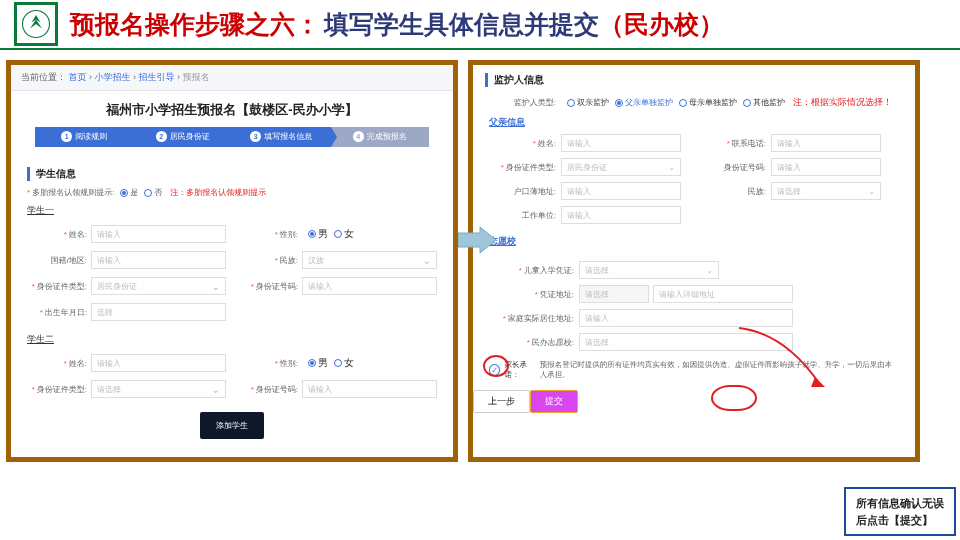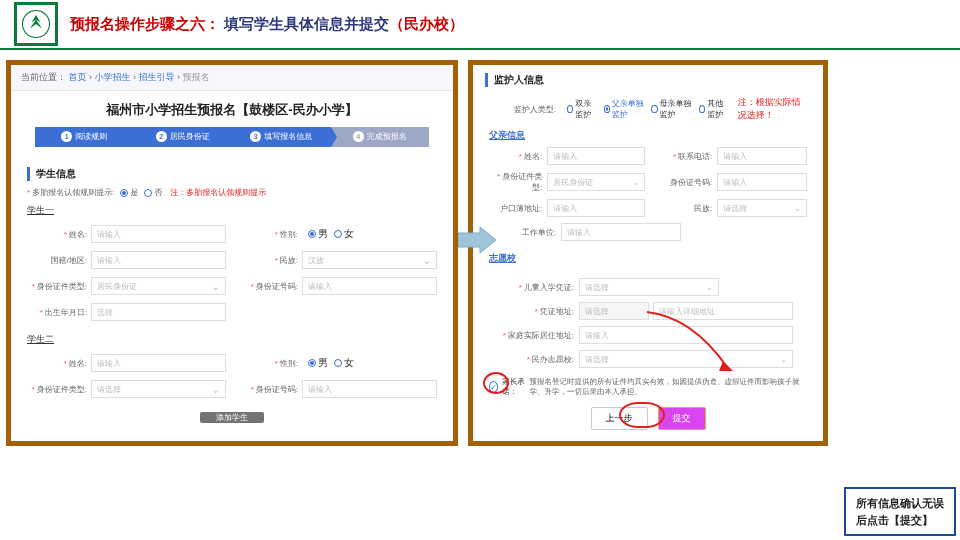--- a/index.html
+++ b/index.html
@@ -1,27 +1,27 @@
 <!DOCTYPE html>
 <html><head>
 <meta charset="utf-8">
 <style>
 *{box-sizing:border-box;margin:0;padding:0}
 body{font-family:"Microsoft YaHei",Arial,sans-serif;font-size:10px;color:#333;background:#fff;width:960px;height:540px;overflow:hidden;position:relative}
 .hdr{display:flex;align-items:center;height:50px;padding:0 14px;border-bottom:2px solid #0a7a3a}
 .logo{width:44px;height:44px;border:3px solid #0a7a3a;display:flex;align-items:center;justify-content:center;margin-right:12px}
 .logo svg{width:30px;height:30px}
-.htxt{font-size:15px;font-weight:700}
+.htxt{font-size:25px;font-weight:700}
 .htxt .b1{color:#c00}
 .htxt .b2{color:#2d3a7a;margin-left:4px}
 .htxt .b3{color:#c00}
 .row2{display:flex;gap:10px;padding:10px 6px 0 6px}
 .pnl{background:#fff;border:5px solid #a16207}
 .left{width:452px}
-.right{width:360px;position:relative}
+.right{width:452px;position:relative}
 .arrow{position:absolute;left:458px;top:225px;z-index:5}
 .crumb{background:#f5f7fa;font-size:9px;color:#666;padding:6px 10px;border-bottom:1px solid #e5e5e5}
 .crumb span{color:#3b6fd6}
 .ttl{text-align:center;font-size:13px;font-weight:700;color:#222;padding:10px 0 8px}
 .steps{display:flex;justify-content:center;gap:0;padding:0 24px 8px}
 .step{flex:1;height:20px;line-height:20px;font-size:8px;color:#fff;text-align:center;position:relative}
 .s1{background:#3b6fd6}
 .s2{background:#3b6fd6}
 .s3{background:#3b6fd6}
 .s4{background:#9da8c7}
@@ -38,32 +38,32 @@
 .radio.on::after{content:"";position:absolute;inset:1px;background:#3b6fd6;border-radius:50%}
 .note{color:#e02020;margin-left:8px}
 .sub{font-size:9px;color:#333;text-decoration:underline;margin:6px 0 4px}
 .frow{display:flex;align-items:center;margin:4px 0}
 .flab{width:64px;text-align:right;font-size:8px;color:#666;padding-right:4px}
 .flab .req{color:#f56}
 .finp{flex:1;height:18px;border:1px solid #ddd;font-size:8px;color:#bbb;padding:0 5px;background:#fff;display:flex;align-items:center}
 .finp.sel::after{content:"⌄";margin-left:auto;color:#bbb;font-size:10px}
 .fcol2{display:flex;gap:12px}
 .fcol2 .frow{flex:1}
-.addbtn{display:block;margin:10px auto 12px;background:#737373;color:#fff;font-size:8px;padding:0 16px;border:none;border-radius:2px}
+.addbtn{display:block;margin:10px auto 12px;background:#0f172a;color:#fff;font-size:8px;padding:8px 16px;border:none;border-radius:2px}
 .rhead{font-size:10px;font-weight:700;color:#222;border-left:3px solid #3b6fd6;padding-left:6px;margin:8px 0 6px 12px}
 .rrow{display:flex;align-items:center;font-size:8px;padding:3px 16px}
 .rlab{width:72px;text-align:right;color:#666;padding-right:5px}
 .rinp{height:18px;border:1px solid #ddd;color:#bbb;font-size:8px;padding:0 5px;display:flex;align-items:center;background:#fff}
 .rinp.sel::after{content:"⌄";margin-left:auto;color:#bbb}
 .rinp.dis{background:#f5f6f8}
 .underline{text-decoration:underline;color:#3b6fd6;font-size:9px;font-weight:700;padding:4px 16px 2px}
 .checkrow{display:flex;align-items:center;font-size:7.5px;color:#666;padding:6px 16px 0;position:relative}
 .checkcircle{width:12px;height:12px;border-radius:50%;border:1px solid #3b6fd6;display:flex;align-items:center;justify-content:center;margin-right:4px;color:#3b6fd6;font-size:8px}
 .redcirc{position:absolute;width:26px;height:22px;border:2px solid #e02020;border-radius:50%;left:10px;top:1px}
-.btns{display:flex;gap:10px;justify-content:center;padding:10px 0;position:relative}
+.btns{display:flex;padding:10px 0;position:relative}
 .btn{font-size:9px;padding:4px 14px;border:1px solid #ccc;background:#fff;border-radius:2px}
 .btn.pri{background:#d946ef;border-color:#f5a623;color:#fff}
 .subwrap{position:absolute;border:2px solid #e02020;border-radius:50%/60%;width:46px;height:26px;right:158px;top:5px}
 .arrowline{position:absolute;right:66px;bottom:34px;width:120px;height:100px;pointer-events:none}
 .callout{position:absolute;right:4px;bottom:4px;border:2px solid #1e4a9c;background:#fff;padding:6px 10px;font-size:11px;font-weight:600;color:#222;line-height:1.5}
 </style>
 </head>
 <body>
 
 <div class="hdr">

